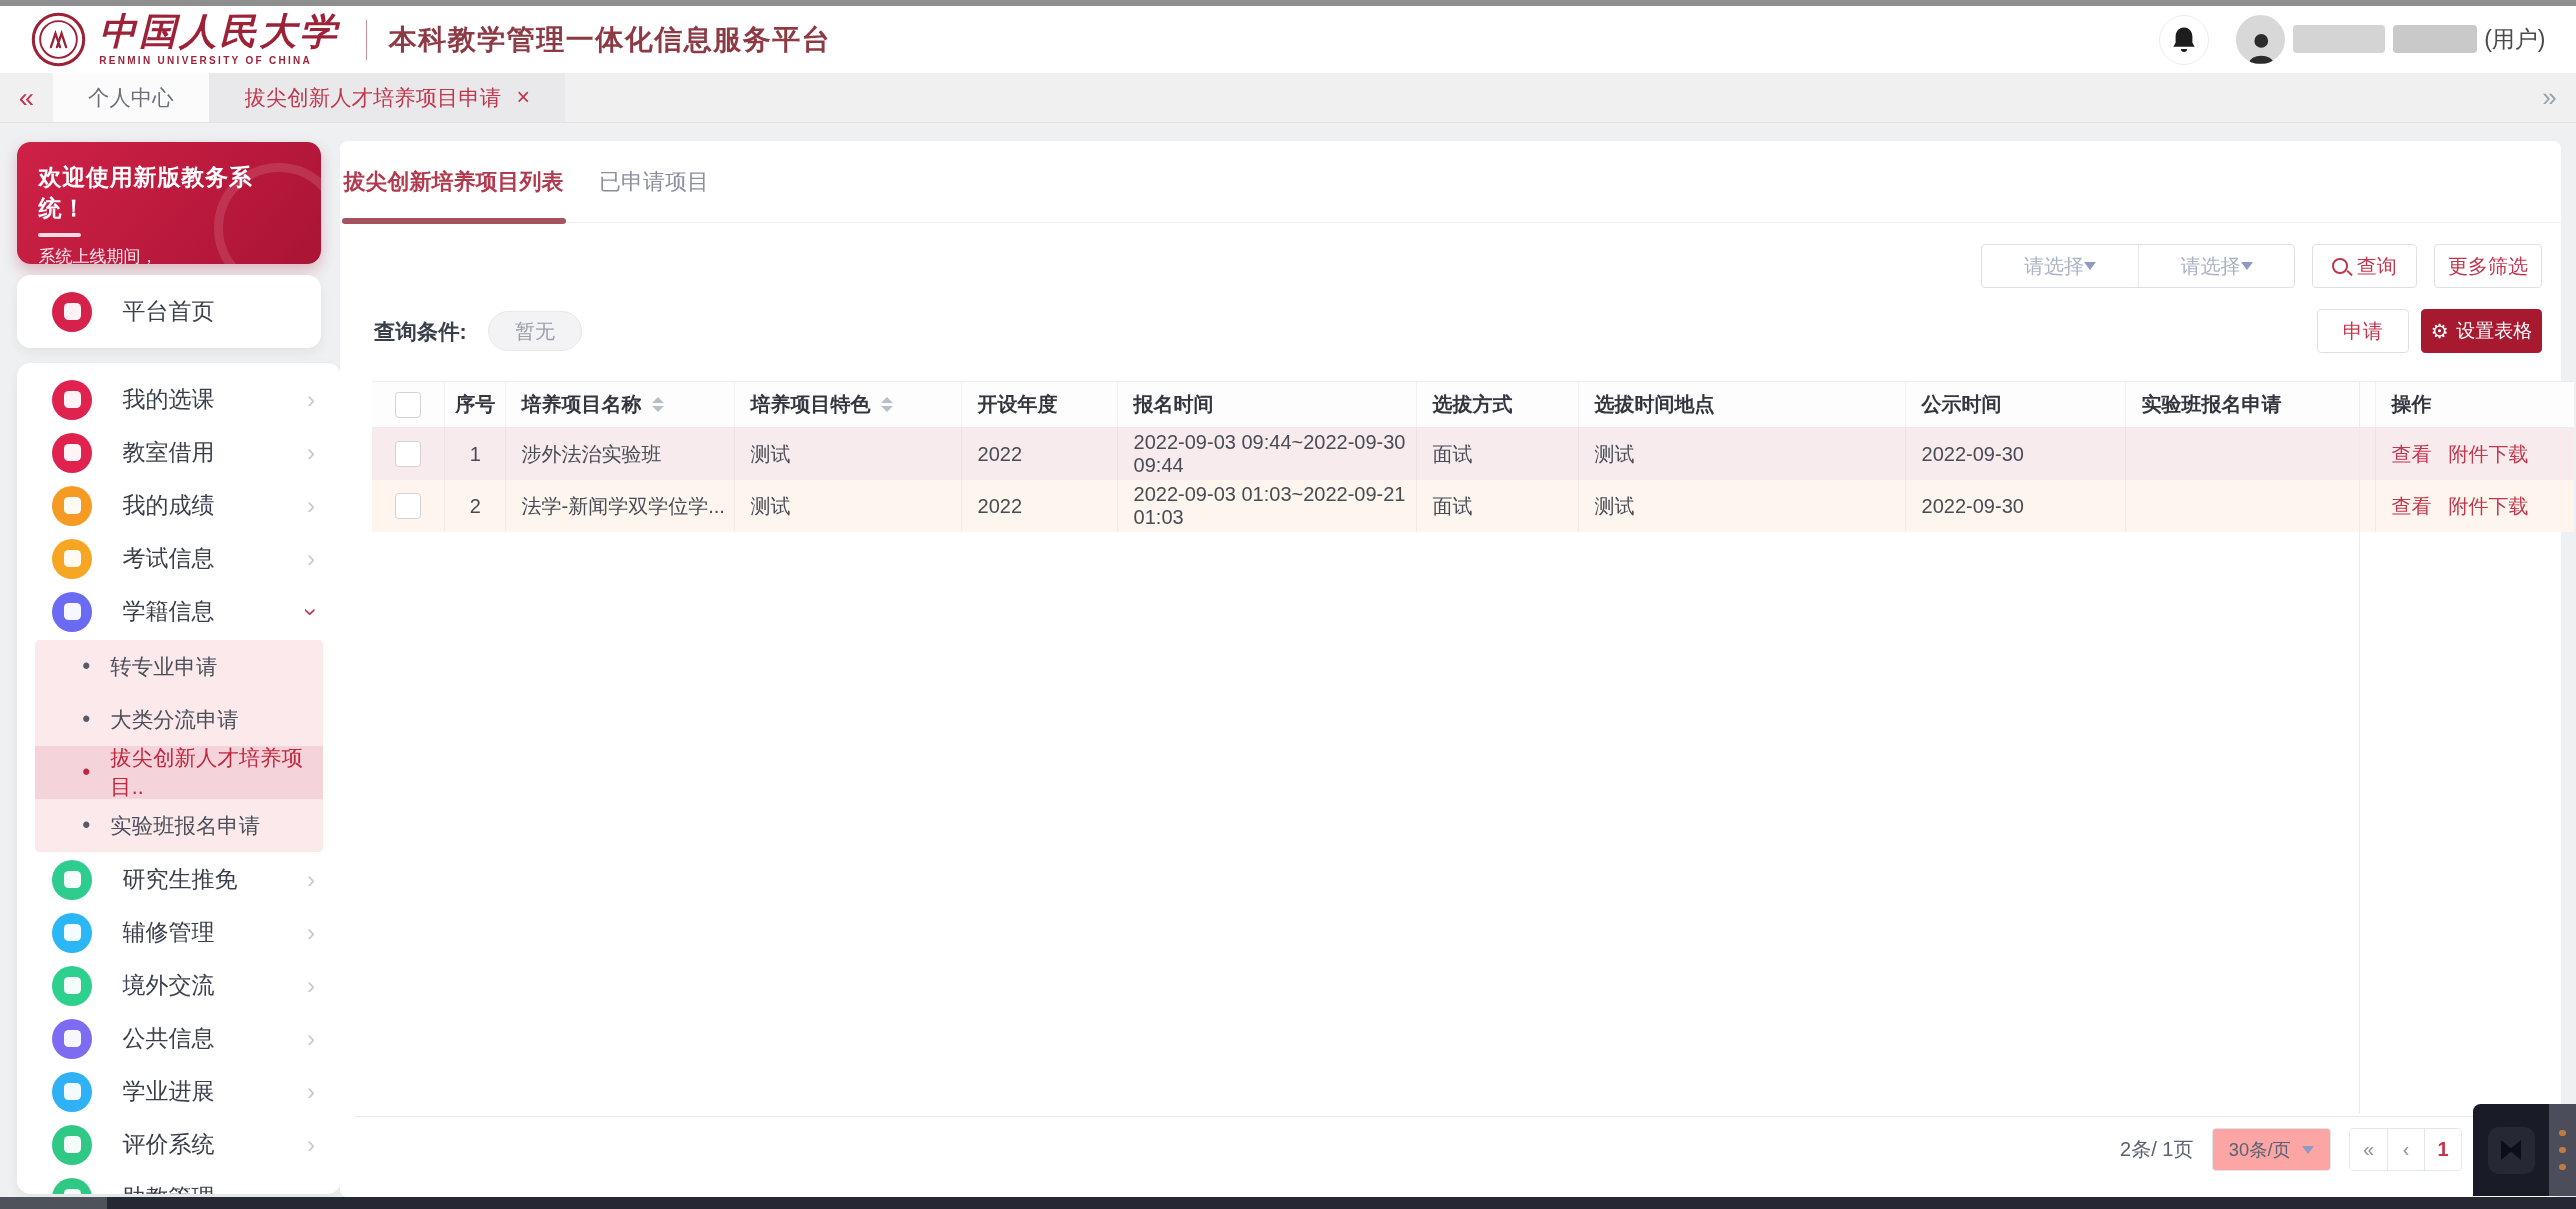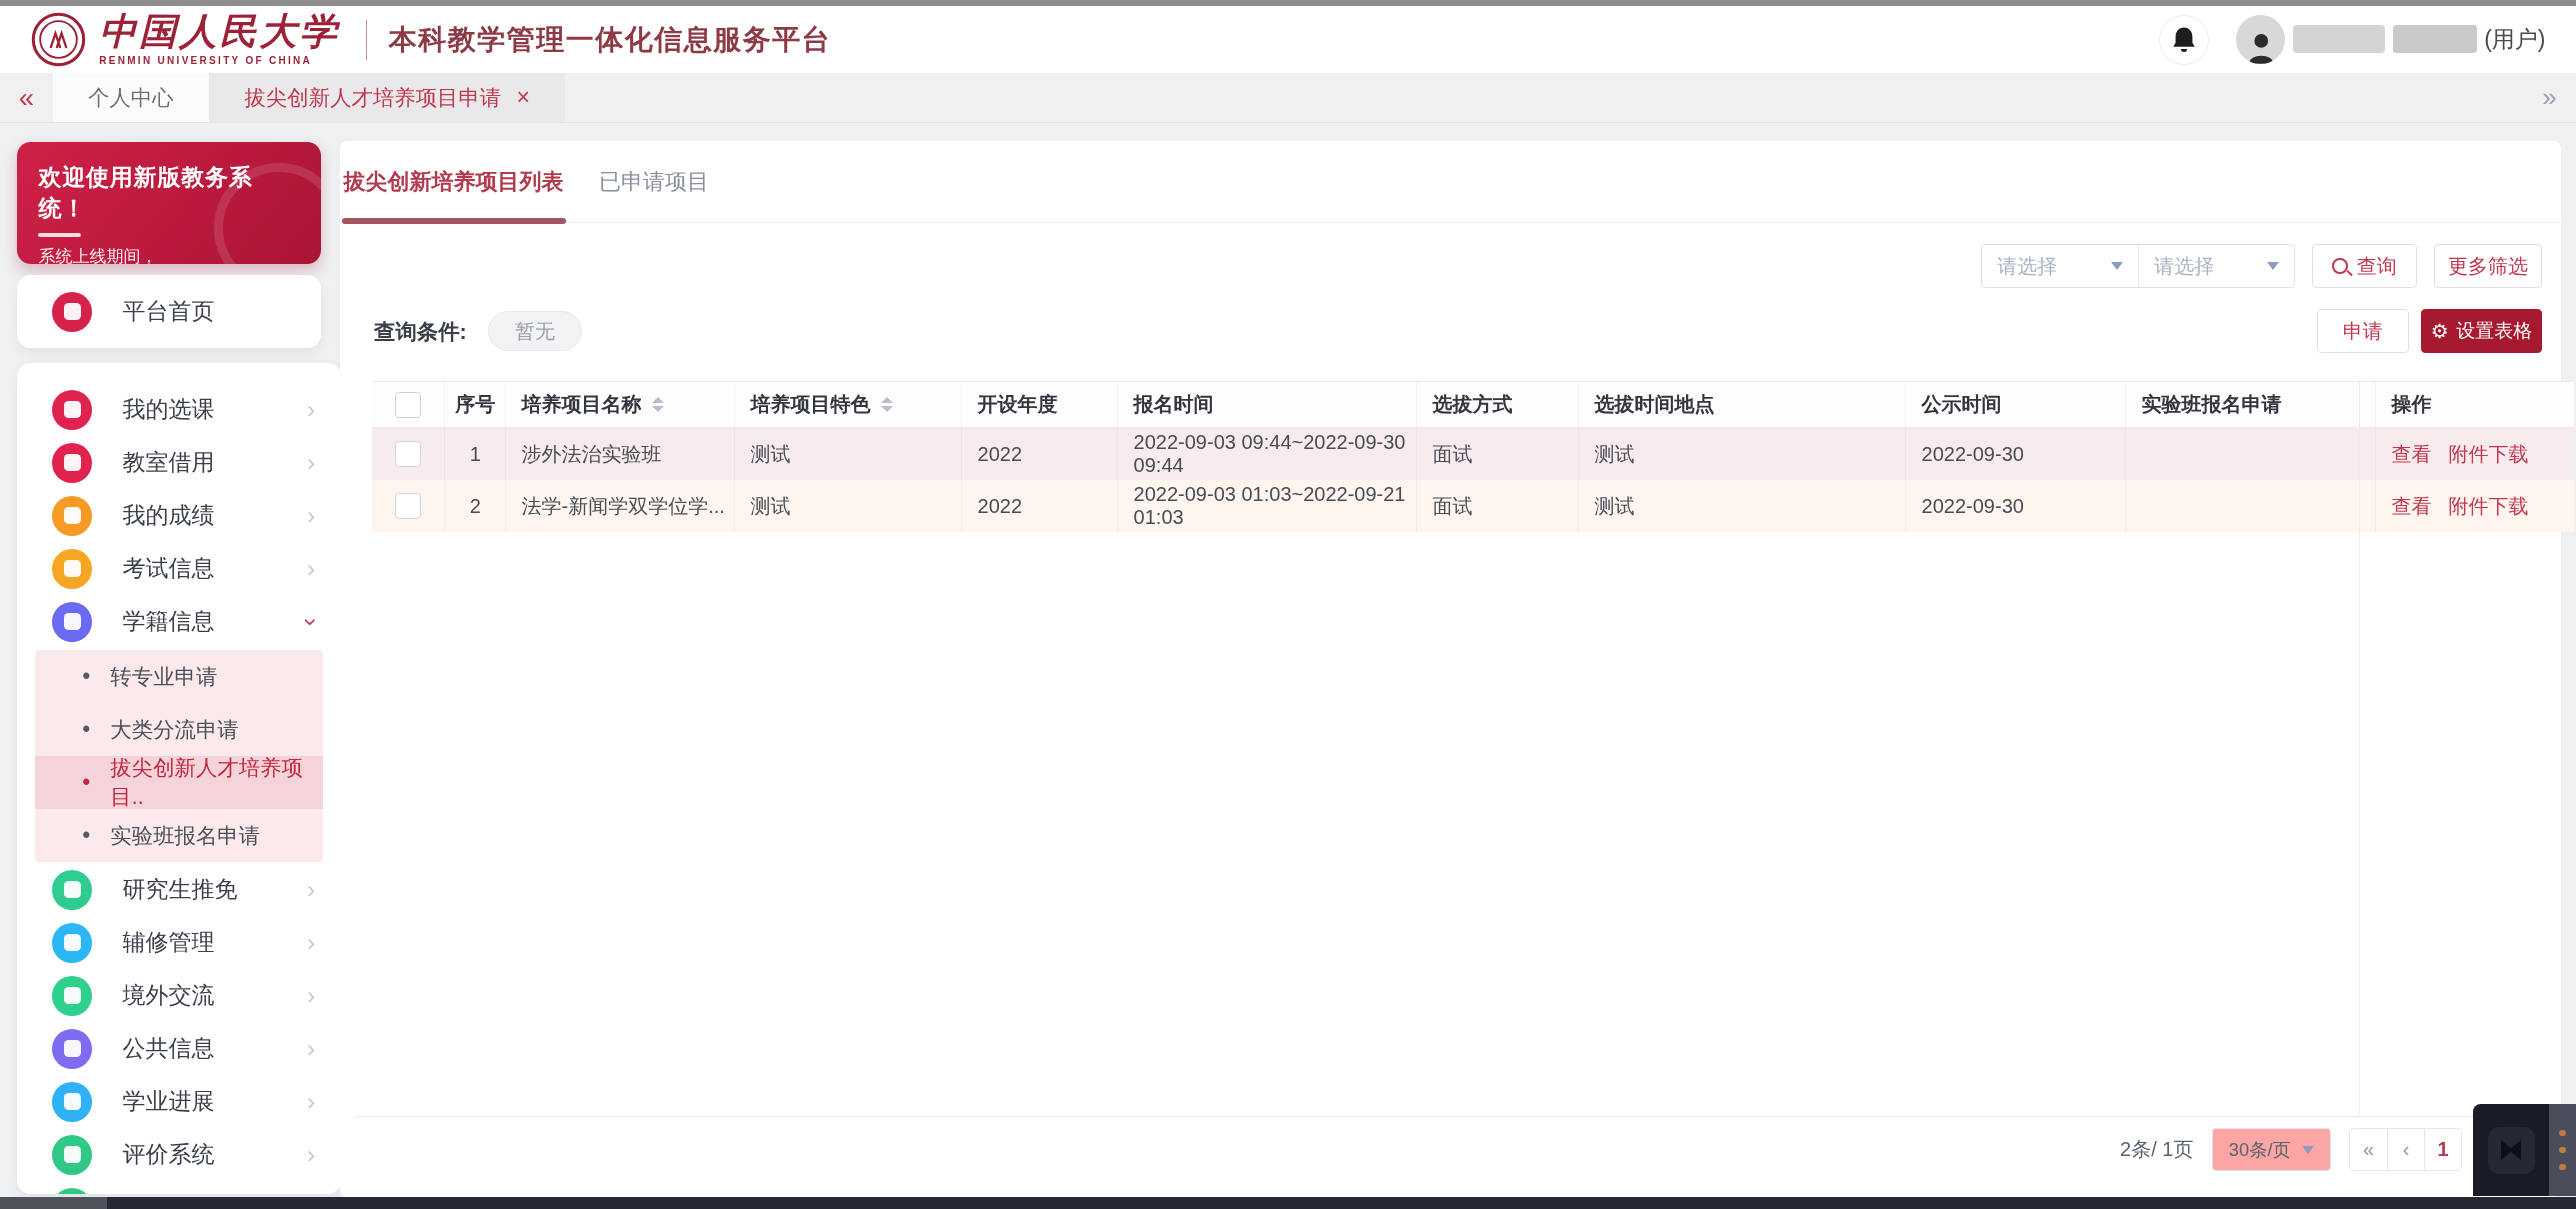--- a/index.html
+++ b/index.html
@@ -36,21 +36,21 @@
   .tab-expand { margin-left:auto; width:53px; display:flex; align-items:center; justify-content:center; font-size:26px; color:#9aa0ad; cursor:pointer; }
 
   
   .banner { position:absolute; left:17px; top:142px; width:304px; height:122px; border-radius:13.7px; background:linear-gradient(130deg,#cf2148,#aa1434); box-shadow:0 6.1px 13.7px rgba(170,20,52,.25); padding:20px 21.4px; color:#fff; overflow:hidden; }
   .banner-ring { position:absolute; right:-23px; top:21.4px; width:130px; height:130px; border:9.2px solid rgba(255,255,255,.12); border-radius:50%; }
   .banner-title { font-size:23px; font-weight:bold; letter-spacing:0.8px; }
   .banner-bar { width:43px; height:3.8px; background:rgba(255,255,255,.85); border-radius:2.3px; margin:9.2px 0 7.6px; }
   .banner-line { font-size:17px; color:rgba(255,255,255,.92); line-height:1.45; }
   .card { position:absolute; left:17px; background:#fff; border-radius:13.7px; box-shadow:0 4.6px 12.2px rgba(30,30,40,.06); }
   .home-card { top:275px; width:304px; height:73px; display:flex; align-items:center; padding:0 0 0 35px; cursor:pointer; }
-  .menu-card { top:363px; width:324px; height:831px; overflow:hidden; padding-top:20px; }
+  .menu-card { top:363px; width:324px; height:831px; overflow:hidden; padding-top:10px; }
   .ic { width:40px; height:40px; border-radius:50%; flex:none; display:flex; align-items:center; justify-content:center; }
   .ig { width:17px; height:17px; background:#fff; border-radius:4.6px; opacity:.95; }
   .mi { height:53px; display:flex; align-items:center; padding:0 26px 0 35px; cursor:pointer; }
   .ml { font-size:23px; color:#3a3f4a; margin-left:30.5px; }
   .chev { margin-left:auto; font-size:24.4px; color:#c6cad3; }
   .chev.open { transform:rotate(90deg); color:#c0374e; }
   .submenu { background:#fbe9ec; margin:1.5px 18.3px; border-radius:4.6px; }
   .smi { height:53px; display:flex; align-items:center; padding-left:47px; cursor:pointer; }
   .smi .dot { font-size:23px; color:#555a64; margin-right:20px; }
   .smi .sml { font-size:21.4px; color:#4a4f59; }
@@ -60,21 +60,21 @@
   
   .main-card { position:absolute; left:340px; top:141px; width:2221px; height:1056px; background:#fff; border-radius:7.6px; }
   .mtabs { position:relative; height:82px; border-bottom:1.5px solid #f0f0f3; display:flex; align-items:center; }
   .mtab { position:relative; height:100%; display:flex; align-items:center; justify-content:center; cursor:pointer; font-size:22px; }
   .mtab-1 { width:227px; color:#b23a4e; font-weight:bold; }
   .mtab-1 .underline { position:absolute; left:1.5px; bottom:-1.5px; width:224px; height:5.3px; background:#a55361; border-radius:3.1px; }
   .mtab-2 { margin-left:32px; color:#8a8f9e; }
 
   .filter-row { position:absolute; top:103px; right:19px; display:flex; align-items:center; gap:17px; height:44px; }
   .sel-pair { display:flex; height:44px; border:1.5px solid #dcdfe6; border-radius:4.6px; background:#fff; }
-  .sel { width:156px; display:flex; align-items:center; justify-content:space-between; padding:0 15.3px; cursor:pointer; }
+  .sel { width:156px; display:flex; align-items:center; justify-content:center; padding:0 15.3px; cursor:pointer; }
   .sel + .sel { border-left:1.5px solid #e7eaf0; }
   .sel .ph { font-size:20px; color:#aab2c4; }
   .caret { width:0; height:0; border-left:6.9px solid transparent; border-right:6.9px solid transparent; border-top:8.4px solid #8d9bc0; }
   .btn { height:44px; border:1.5px solid #dcdfe6; border-radius:4.6px; background:#fff; display:flex; align-items:center; justify-content:center; font-size:20px; cursor:pointer; }
   .btn-search { width:105px; color:#c0374e; gap:9.2px; }
   .mag { position:relative; width:15.3px; height:15.3px; border:2.3px solid #c0374e; border-radius:50%; }
   .mag::after { content:""; position:absolute; left:11.4px; top:11.4px; width:6.9px; height:2.3px; background:#c0374e; transform:rotate(45deg); }
   .btn-more { width:108px; color:#c0374e; }
 
   .query-row { position:absolute; top:168px; left:34px; right:19px; height:44px; display:flex; align-items:center; }

